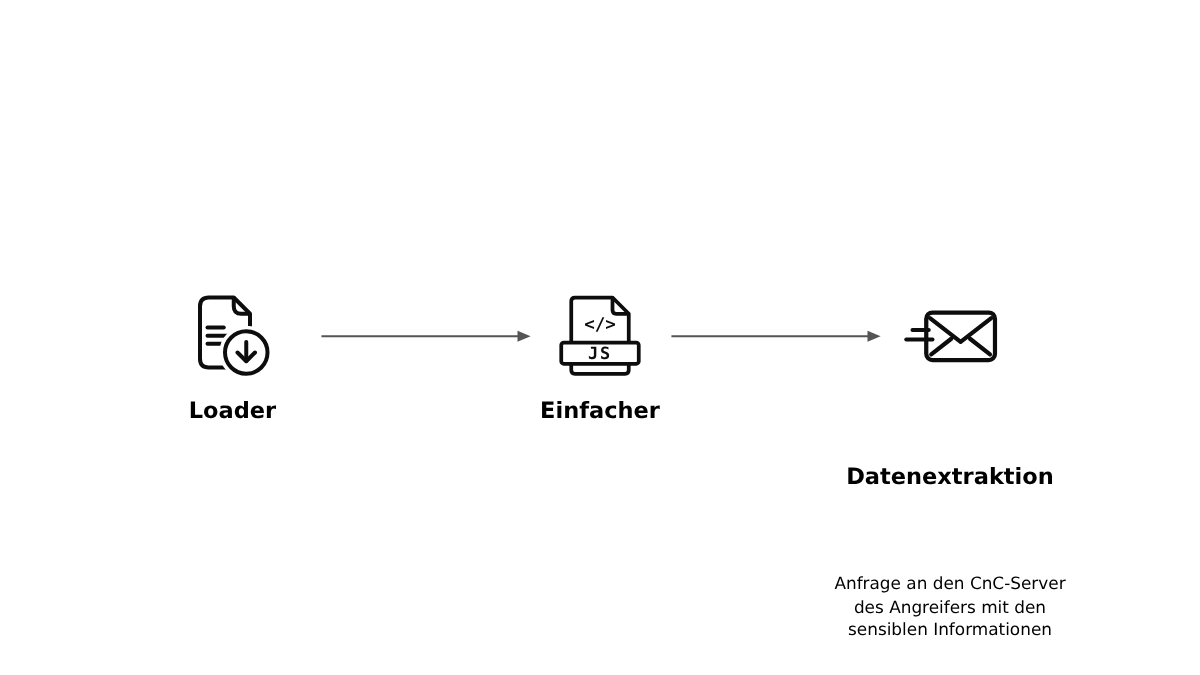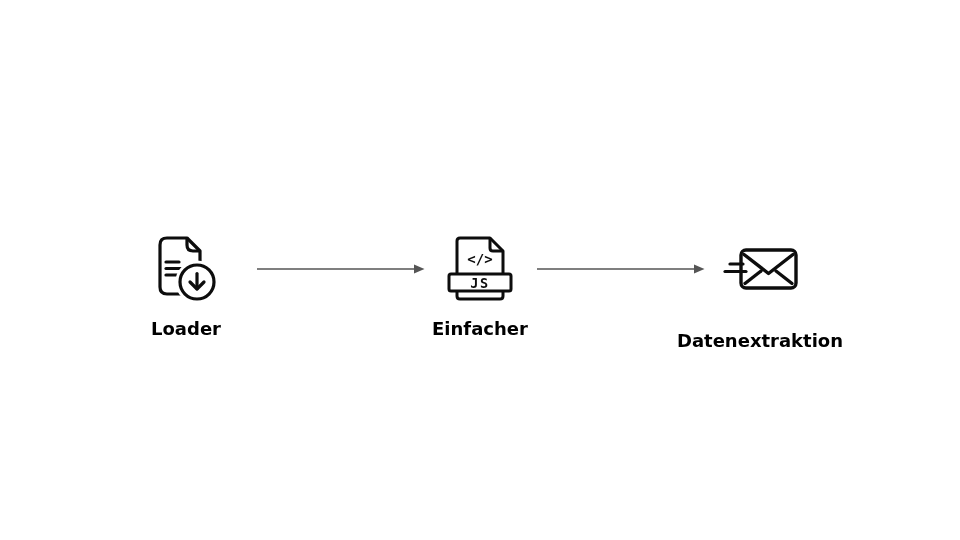--- a/index.html
+++ b/index.html
@@ -14,21 +14,21 @@
   .step {
     position: absolute;
     top: 235px;
     width: 280px;
     display: flex;
     flex-direction: column;
     align-items: center;
   }
   .step-0 { left: 46px; justify-content: space-between; }
   .step-1 { left: 340px; }
-  .step-2 { left: 620px; }
+  .step-2 { left: 620px; gap: 41px; }
 
   .icon-wrap {
     height: 70px;
     display: flex;
     align-items: flex-start;
     justify-content: center;
   }
   .icon-wrap.mail { padding-top: 12px; }
 
   .title {
@@ -99,20 +99,23 @@
       <svg class="icon" width="76" height="44" viewBox="0 0 76 44" fill="none" stroke="#0d0d0d" stroke-width="3.4" stroke-linecap="round" stroke-linejoin="round">
         <rect x="19" y="3" width="55" height="38" rx="5"></rect>
         <path d="M22 7.5 L46.5 26.5 L71 7.5"></path>
         <path d="M23 36.5 L39 24"></path>
         <path d="M70 36.5 L54 24"></path>
         <path d="M8 17 H21" stroke-width="3.2"></path>
         <path d="M3 24.5 H24" stroke-width="3.2"></path>
       </svg>
     </div>
     <div class="title">Datenextraktion</div>
+    <div class="desc">Anfrage an den CnC-Server
+des Angreifers mit den
+sensiblen Informationen</div>
   </div>
 
   <svg class="arrow" style="left:257px" width="168" height="14">
     <line x1="0" y1="7" x2="158" y2="7" stroke="#555555" stroke-width="1.5"></line>
     <path d="M157 2.6 L167.5 7 L157 11.4 Z" fill="#555555"></path>
   </svg>
   <svg class="arrow" style="left:537px" width="168" height="14">
     <line x1="0" y1="7" x2="158" y2="7" stroke="#555555" stroke-width="1.5"></line>
     <path d="M157 2.6 L167.5 7 L157 11.4 Z" fill="#555555"></path>
   </svg>

